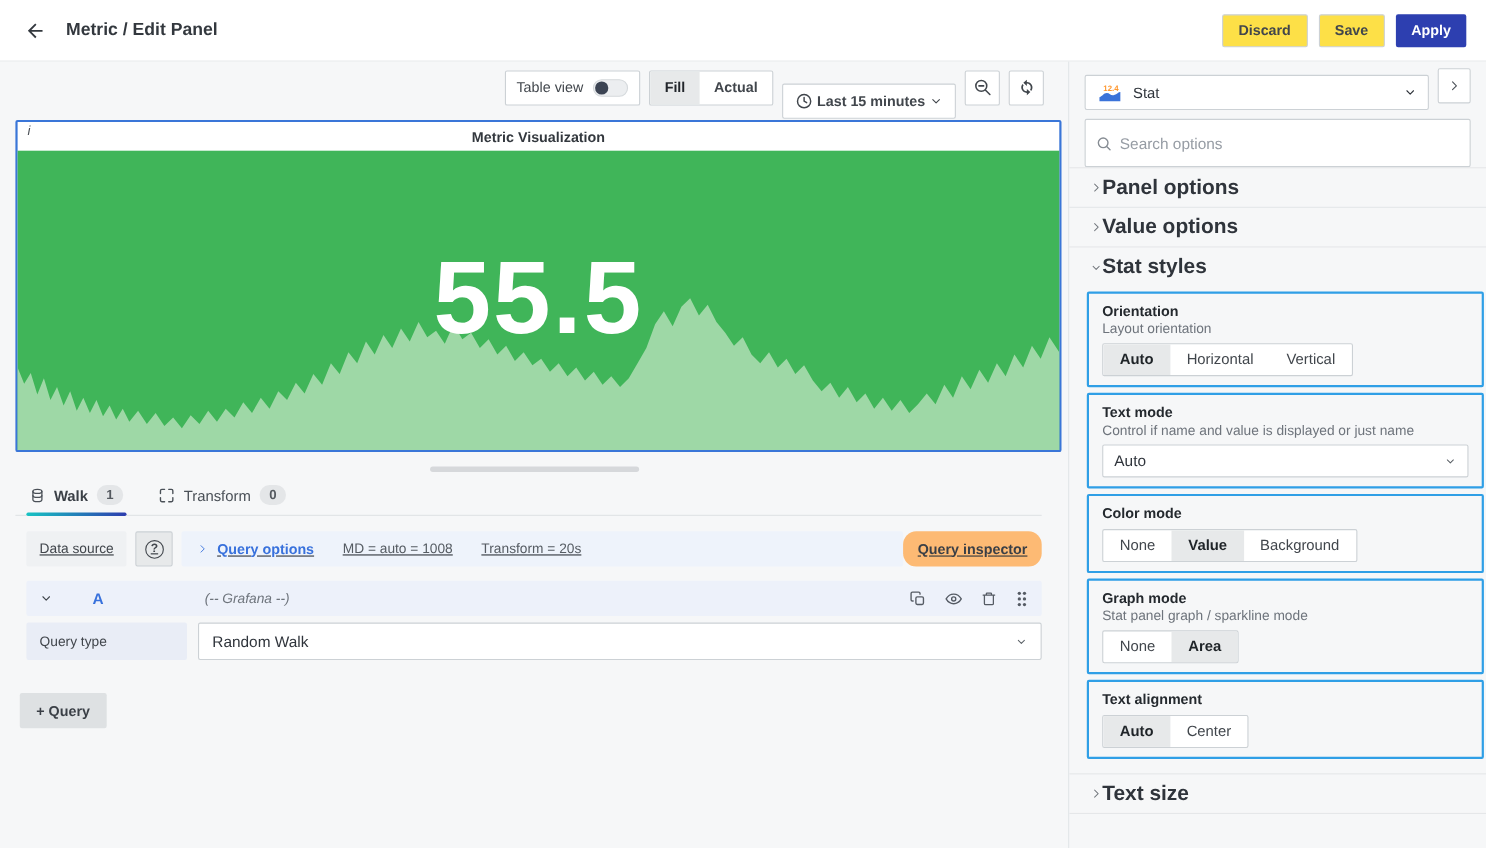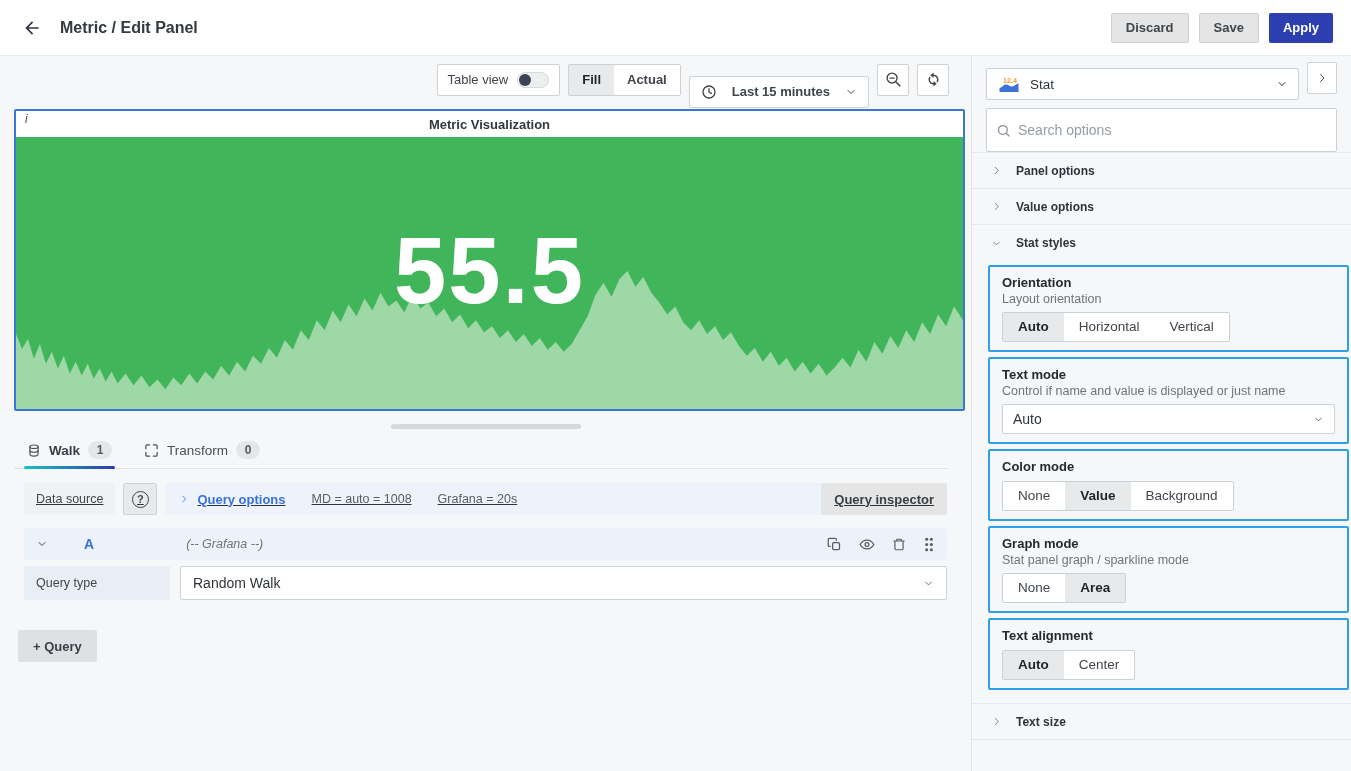--- a/index.html
+++ b/index.html
@@ -16,38 +16,38 @@
 
   
   .header {
     height:56px; background:#fff; border-bottom:1px solid #e7e9eb;
     display:flex; align-items:center; padding:0 18px;
   }
   .back-btn { width:28px; height:28px; display:flex; align-items:center; justify-content:center; color:#33383e; cursor:pointer; margin-right:14px; }
   .page-title { font-size:16px; font-weight:600; color:#33383e; }
   .header-actions { margin-left:auto; display:flex; gap:10px; }
   .btn { height:30px; padding:0 14px; border-radius:2px; font-size:13px; font-weight:700; display:inline-flex; align-items:center; cursor:pointer; }
-  .btn-secondary { background:#e5e5e5; border:1px solid #ccd1d5; color:#41464c; }
+  .btn-secondary { background:#fde047; border:1px solid #ccd1d5; color:#41464c; }
   .btn-primary { border:none; color:#fff; }
 
   
   .workspace { position:absolute; top:56px; left:0; right:0; bottom:0; display:flex; }
   .left-col { width:971px; display:flex; flex-direction:column; }
   .right-col { flex:1; border-left:1px solid #e3e6e8; overflow:hidden; }
 
   
   .toolbar { height:47px; display:flex; align-items:center; justify-content:flex-end; padding-right:22px; gap:8px; }
   .tb-group { display:inline-flex; align-items:center; height:32px; background:#fff; border:1px solid #ccd1d5; border-radius:2px; color:#41464c; }
   .tv-group { padding:0 10px; gap:9px; font-size:13px; font-weight:500; }
   .toggle { width:32px; height:16px; border-radius:9px; background:#eceef0; border:1px solid #d5d9dc; position:relative; cursor:pointer; }
   .toggle .knob { position:absolute; left:1px; top:1px; width:12px; height:12px; border-radius:50%; background:#3c4453; }
   .seg-pair { overflow:hidden; }
   .seg-pair .seg { padding:0 13px; height:30px; display:flex; align-items:center; font-size:13px; font-weight:600; color:#41464c; cursor:pointer; }
   .seg-pair .seg.selected { background:#e7e9ea; color:#22262b; }
-  .time-group { padding:0 11px; gap:15px; font-size:13px; font-weight:700; cursor:pointer;margin-top:24px; }
+  .time-group { padding:0 11px; gap:4px; font-size:13px; font-weight:700; cursor:pointer;margin-top:24px; }
   .icon-btn { width:32px; justify-content:center; cursor:pointer; }
 
   
   .panel-frame { margin:6px 0 0 14px; width:951px; border:2px solid #3a76d8; border-radius:2px; background:#fff; }
   .panel-header { height:26px; position:relative; display:flex; align-items:center; justify-content:center; }
   .panel-info { position:absolute; left:9px; top:1px; font-size:12px; font-style:italic; color:#4a4f55; }
   .panel-title { font-size:13px; font-weight:700; color:#33383e; }
   .panel-body { height:272px; position:relative; overflow:hidden; }
   .panel-body svg { position:absolute; left:0; top:0; width:100%; height:100%; }
   .stat-value { position:absolute; inset:0; display:flex; align-items:center; justify-content:center; font-size:94px; font-weight:700; color:#fff; padding-bottom:4px; letter-spacing:2px; }
@@ -64,21 +64,21 @@
   .count-badge { min-width:24px; height:18px; border-radius:9px; background:#e4e6e8; color:#54595f; font-size:12px; font-weight:600; display:inline-flex; align-items:center; justify-content:center; padding:0 8px; }
   .tab .t-icon { color:#4a5057; }
 
   .ds-row { margin-top:14px; display:flex; align-items:flex-start; height:32px; padding-left:10px;text-decoration:underline; }
   .ds-label { height:32px; display:flex; align-items:center; padding:0 12px; background:#eff1f3; font-size:12.5px; color:#41464c; border-radius:2px; }
   .ds-select { height:32px; background:#fff; border:1px solid #ccd1d5; border-radius:2px; display:flex; align-items:center; gap:8px; padding:0 10px; margin-left:2px; font-size:13.5px; color:#33383e; cursor:pointer; }
   .help-btn { margin-left:8px; width:34px; height:32px; background:#e7e9ea; border:1px solid #ccd1d5; border-radius:2px; display:flex; align-items:center; justify-content:center; color:#41464c; cursor:pointer; }
   .q-circle { width:17px; height:17px; border:1.6px solid #41464c; border-radius:50%; display:flex; align-items:center; justify-content:center; font-size:11px; font-weight:700; }
   .qo-strip { flex:1; height:32px; background:#eef3fb; border-radius:2px; display:flex; align-items:center; gap:26px; padding:0 14px; margin-left:8px; font-size:12.5px; color:#565c63; }
   .qo-link { display:flex; align-items:center; gap:8px; color:#3871dc; font-weight:700; font-size:13px; cursor:pointer; }
-  .inspector-btn { margin-left:0; height:32px; background:#e5e5e5; border-radius:2px; padding:0 13px; font-size:13px; font-weight:700; color:#3a3f46; display:flex; align-items:center; cursor:pointer; }
+  .inspector-btn { margin-left:0; height:32px; background:#fdba74; border-radius:12px; padding:0 13px; font-size:13px; font-weight:700; color:#3a3f46; display:flex; align-items:center; cursor:pointer; }
 
   .query-card { margin-top:13px; padding-left:10px; }
   .qrow-header { height:32px; background:#edf1fa; border-radius:2px; display:flex; align-items:center; padding:0 12px; }
   .qrow-header .chev { color:#41464c; cursor:pointer; }
   .ref-id { color:#3871dc; font-weight:700; font-size:14px; margin-left:36px; cursor:pointer; }
   .qrow-ds { font-style:italic; color:#6e747c; font-size:12.5px; margin-left:92px; }
   .qrow-icons { margin-left:auto; display:flex; align-items:center; gap:17px; color:#555b64; }
   .qrow-icons span { cursor:pointer; display:flex; }
 
   .qtype-row { margin-top:6px; display:flex; height:34px; }
@@ -98,21 +98,21 @@
   .search-box { height:44px; border:1px solid #ccd1d5; border-radius:2px; background:#fff; display:flex; align-items:center; gap:7px; padding:0 9px; color:#868c93; }
   .search-box input { border:none; outline:none; flex:1; font-size:14px; font-family:inherit; color:#33383e; background:transparent; }
   .search-box input::placeholder { color:#969ca4; }
 
   .ab-row { padding:9px 14px 11px; }
   .ab-toggle { display:flex; border:1px solid #ccd1d5; border-radius:2px; height:30px; background:#fff; overflow:hidden; }
   .ab-opt { flex:1; display:flex; align-items:center; justify-content:center; font-size:13.5px; color:#41464c; cursor:pointer; }
   .ab-opt.selected { background:#e7e9ea; font-weight:700; color:#22262b; }
 
   .sections { border-top:1px solid #e5e7e9; }
-  .section-header { height:36px; display:flex; align-items:center; gap:14px; padding:0 19px; border-bottom:1px solid #e5e7e9; font-size:12px; font-weight:700; color:#2f343b; cursor:pointer; }
+  .section-header { height:36px; display:flex; align-items:center; padding:0 19px; border-bottom:1px solid #e5e7e9; font-size:19px; font-weight:700; color:#2f343b; cursor:pointer; }
   .section-header .chev { color:#74797f; }
 
   .style-groups { padding:4px 2px 8px 16px; border-bottom:1px solid #e5e7e9; }
   .opt-box { border:2px solid #2f9fe6; border-radius:2px; padding:8px 12px 8px; margin-bottom:5px; }
   .opt-label { font-size:13px; font-weight:700; color:#24292e; line-height:16px; }
   .opt-desc { font-size:12.5px; color:#6e747c; line-height:16px; margin-bottom:5px; }
   .opt-gap { height:6px; }
   .seg-control { display:inline-flex; border:1px solid #ccd1d5; border-radius:2px; background:#fff; overflow:hidden; }
   .seg-opt { padding:5px 15px; font-size:13.5px; line-height:18px; color:#41464c; cursor:pointer; }
   .seg-opt.selected { background:#e7e9ea; font-weight:700; color:#1f2428; }
@@ -229,21 +229,21 @@
         <div class="qo-strip">
           <span class="qo-link">
             <span>
               <svg class="ic" width="10" height="10" viewBox="0 0 24 24">
                   <path d="M9 5l7 7-7 7"></path>
                 </svg>
             </span>
             <span>Query options</span>
           </span>
           <span>MD = auto = 1008</span>
-          <span>Grafana = 20s</span>
+          <span>Transform = 20s</span>
         </div>
         <span class="inspector-btn">Query inspector</span>
       </div>
 
       <div class="query-card">
         <div class="qrow-header">
           <span class="chev">
             <svg class="ic" width="12" height="12" viewBox="0 0 24 24">
                 <path d="M6 9l6 6 6-6"></path>
               </svg>

